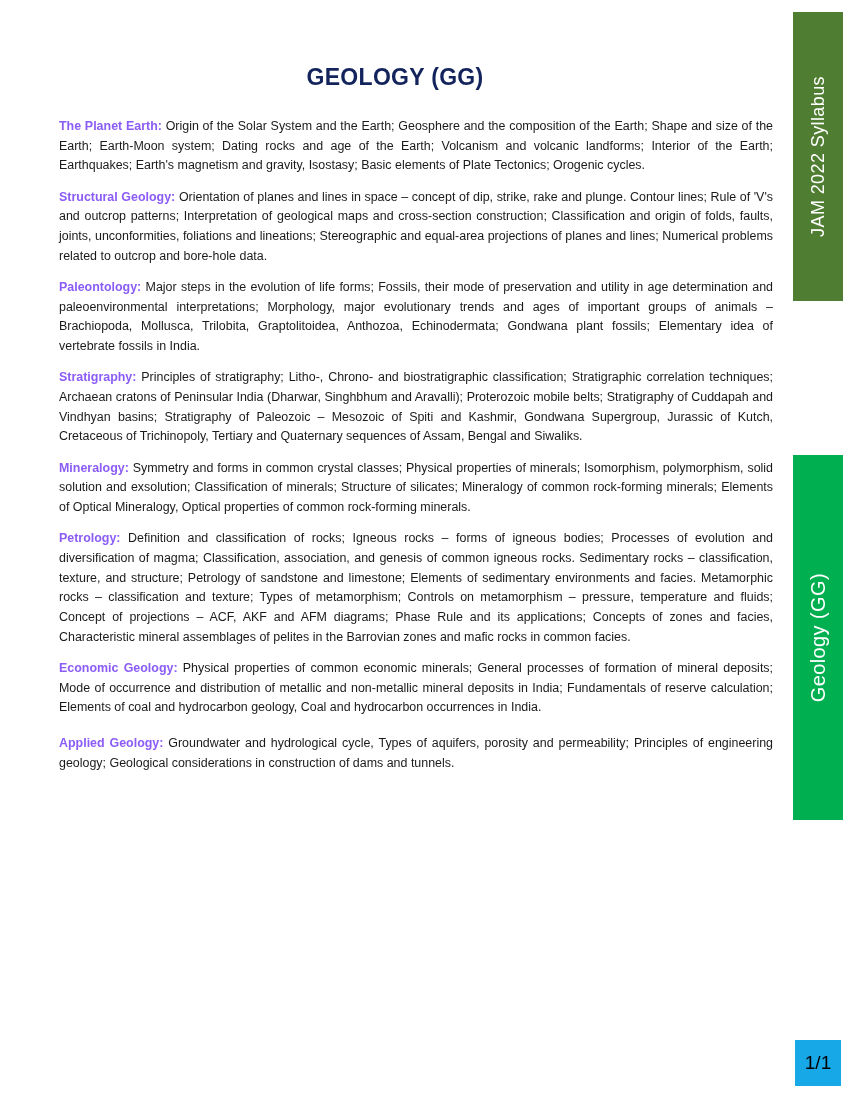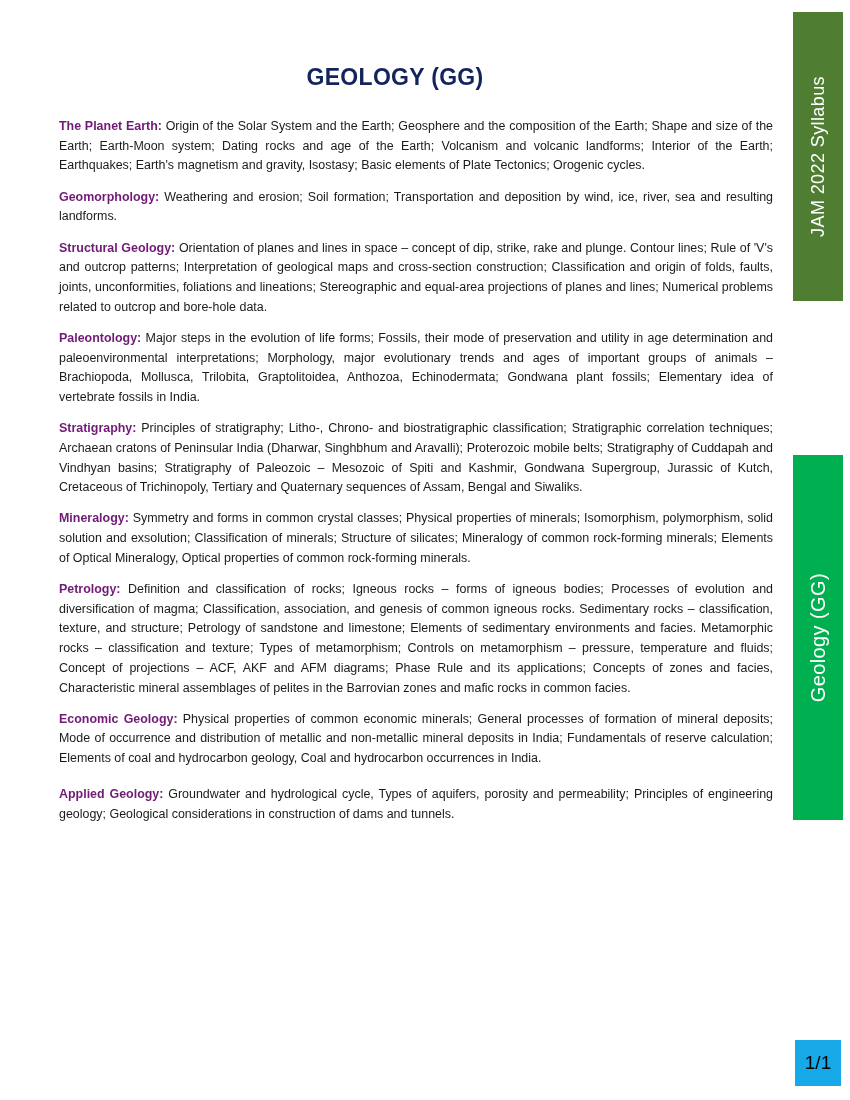--- a/index.html
+++ b/index.html
@@ -51,21 +51,21 @@
     line-height: 19.7px;
     color: #1a1a1a;
     text-align: justify;
     margin: 0 0 11.5px 0;
     font-family: "Liberation Sans", sans-serif;
     -webkit-font-smoothing: antialiased;
   }
   .para:last-child { margin-bottom: 0; margin-top: 16px; }
   .para .lead {
     font-weight: bold;
-    color: #701a75;
+    color: #8b5cf6;
   }
 
   
   .rail-tab {
     position: absolute;
     box-sizing: border-box;
     display: flex;
     align-items: center;
     justify-content: center;
   }
@@ -114,21 +114,20 @@
 </style>
 </head>
 <body>
 
 <div id="page" style="background: rgb(255, 255, 255);">
 
   <h1 id="doc-title" style="color: rgb(19, 35, 91);">GEOLOGY (GG)</h1>
 
   <div id="content">
       <p class="para"><span class="lead">The Planet Earth:</span><span class="body-text"> Origin of the Solar System and the Earth; Geosphere and the composition of the Earth; Shape and size of the Earth; Earth-Moon system; Dating rocks and age of the Earth; Volcanism and volcanic landforms; Interior of the Earth; Earthquakes; Earth's magnetism and gravity, Isostasy; Basic elements of Plate Tectonics; Orogenic cycles.</span></p>
-      <p class="para"><span class="lead">Geomorphology:</span><span class="body-text"> Weathering and erosion; Soil formation; Transportation and deposition by wind, ice, river, sea and resulting landforms.</span></p>
       <p class="para"><span class="lead">Structural Geology:</span><span class="body-text"> Orientation of planes and lines in space – concept of dip, strike, rake and plunge. Contour lines; Rule of 'V's and outcrop patterns; Interpretation of geological maps and cross-section construction; Classification and origin of folds, faults, joints, unconformities, foliations and lineations; Stereographic and equal-area projections of planes and lines; Numerical problems related to outcrop and bore-hole data.</span></p>
       <p class="para"><span class="lead">Paleontology:</span><span class="body-text"> Major steps in the evolution of life forms; Fossils, their mode of preservation and utility in age determination and paleoenvironmental interpretations; Morphology, major evolutionary trends and ages of important groups of animals – Brachiopoda, Mollusca, Trilobita, Graptolitoidea, Anthozoa, Echinodermata; Gondwana plant fossils; Elementary idea of vertebrate fossils in India.</span></p>
       <p class="para"><span class="lead">Stratigraphy:</span><span class="body-text">  Principles of stratigraphy; Litho-, Chrono- and biostratigraphic classification; Stratigraphic correlation techniques; Archaean cratons of Peninsular India (Dharwar, Singhbhum and Aravalli); Proterozoic mobile belts; Stratigraphy of Cuddapah and Vindhyan basins; Stratigraphy of Paleozoic – Mesozoic of Spiti and Kashmir, Gondwana Supergroup, Jurassic of Kutch, Cretaceous of Trichinopoly, Tertiary and Quaternary sequences of Assam, Bengal and Siwaliks.</span></p>
       <p class="para"><span class="lead">Mineralogy:</span><span class="body-text"> Symmetry and forms in common crystal classes; Physical properties of minerals; Isomorphism, polymorphism, solid solution and exsolution; Classification of minerals; Structure of silicates; Mineralogy of common rock-forming minerals; Elements of Optical Mineralogy, Optical properties of common rock-forming minerals.</span></p>
       <p class="para"><span class="lead">Petrology:</span><span class="body-text"> Definition and classification of rocks; Igneous rocks – forms of igneous bodies; Processes of evolution and diversification of magma; Classification, association, and genesis of common igneous rocks. Sedimentary rocks – classification, texture, and structure; Petrology of sandstone and limestone; Elements of sedimentary environments and facies. Metamorphic rocks – classification and texture; Types of metamorphism; Controls on metamorphism – pressure, temperature and fluids; Concept of projections – ACF, AKF and AFM diagrams; Phase Rule and its applications; Concepts of zones and facies, Characteristic mineral assemblages of pelites in the Barrovian zones and mafic rocks in common facies.</span></p>
       <p class="para"><span class="lead">Economic Geology:</span><span class="body-text"> Physical properties of common economic minerals; General processes of formation of mineral deposits; Mode of occurrence and distribution of metallic and non-metallic mineral deposits in India; Fundamentals of reserve calculation; Elements of coal and hydrocarbon geology, Coal and hydrocarbon occurrences in India.</span></p>
       <p class="para"><span class="lead">Applied Geology:</span><span class="body-text">   Groundwater and hydrological cycle, Types of aquifers, porosity and permeability; Principles of engineering geology; Geological considerations in construction of dams and tunnels.</span></p>
     </div>
 
   <div id="tab-syllabus" class="rail-tab" style="background: rgb(79, 125, 49);">

